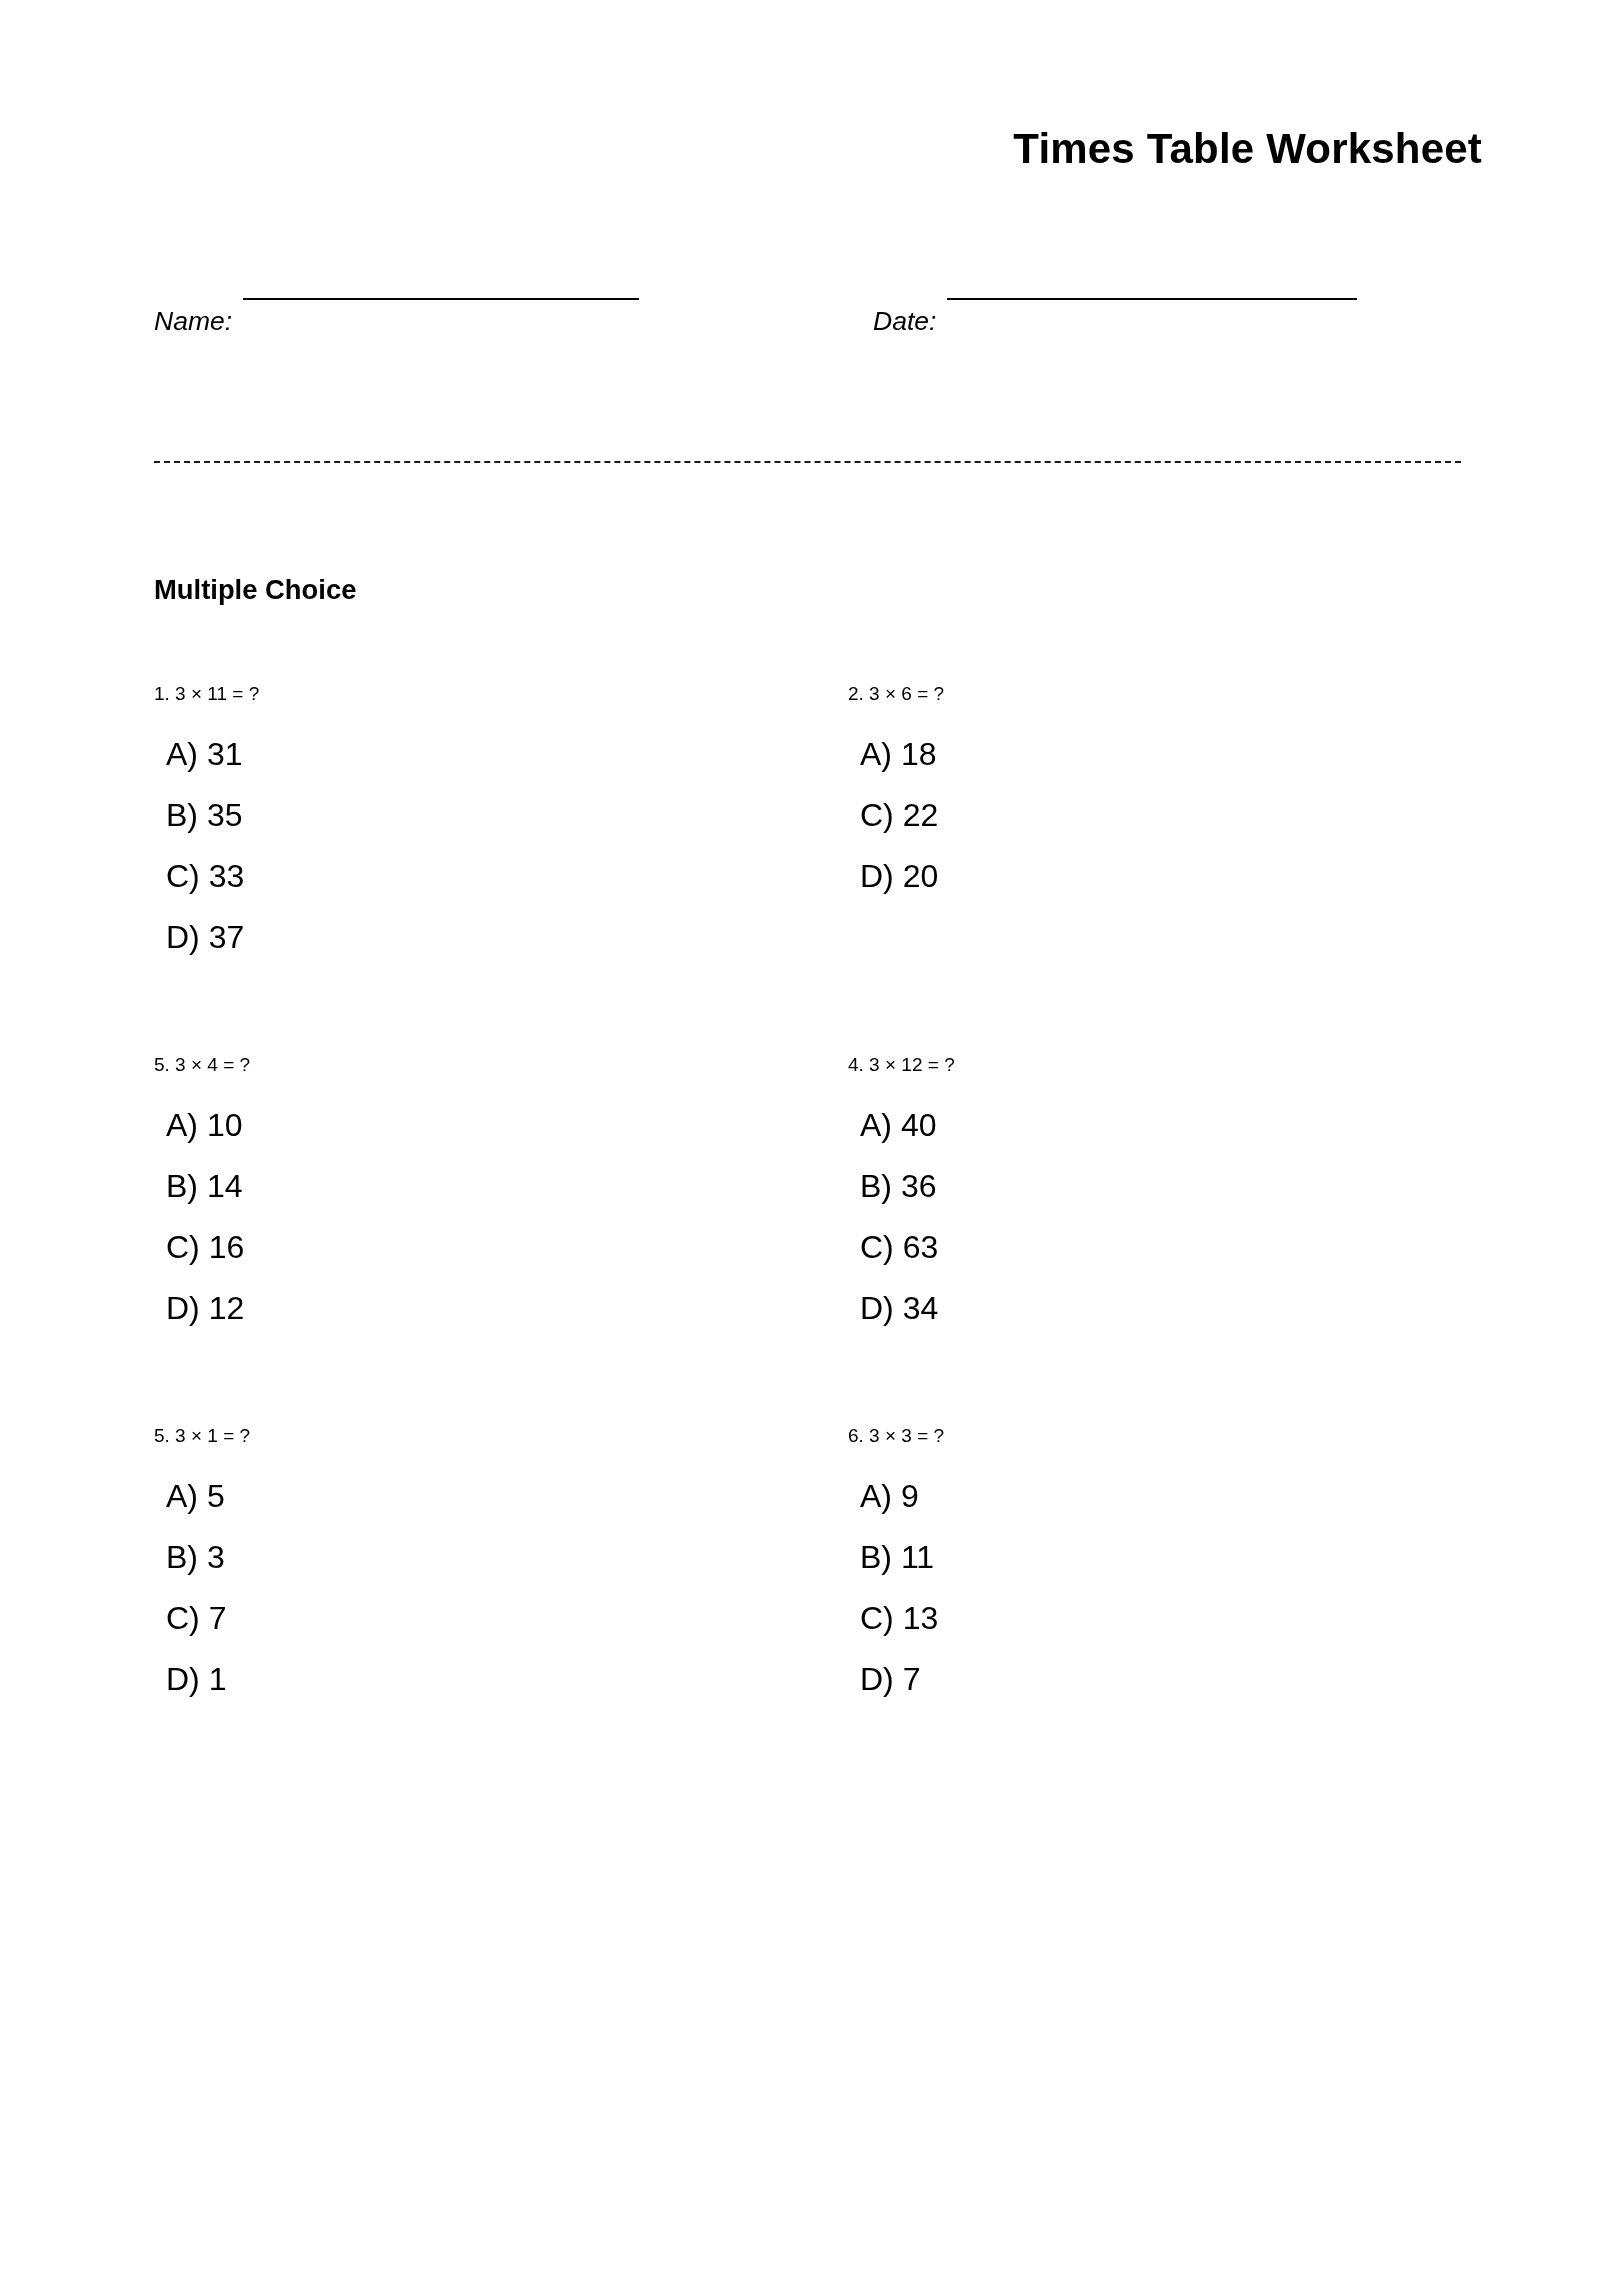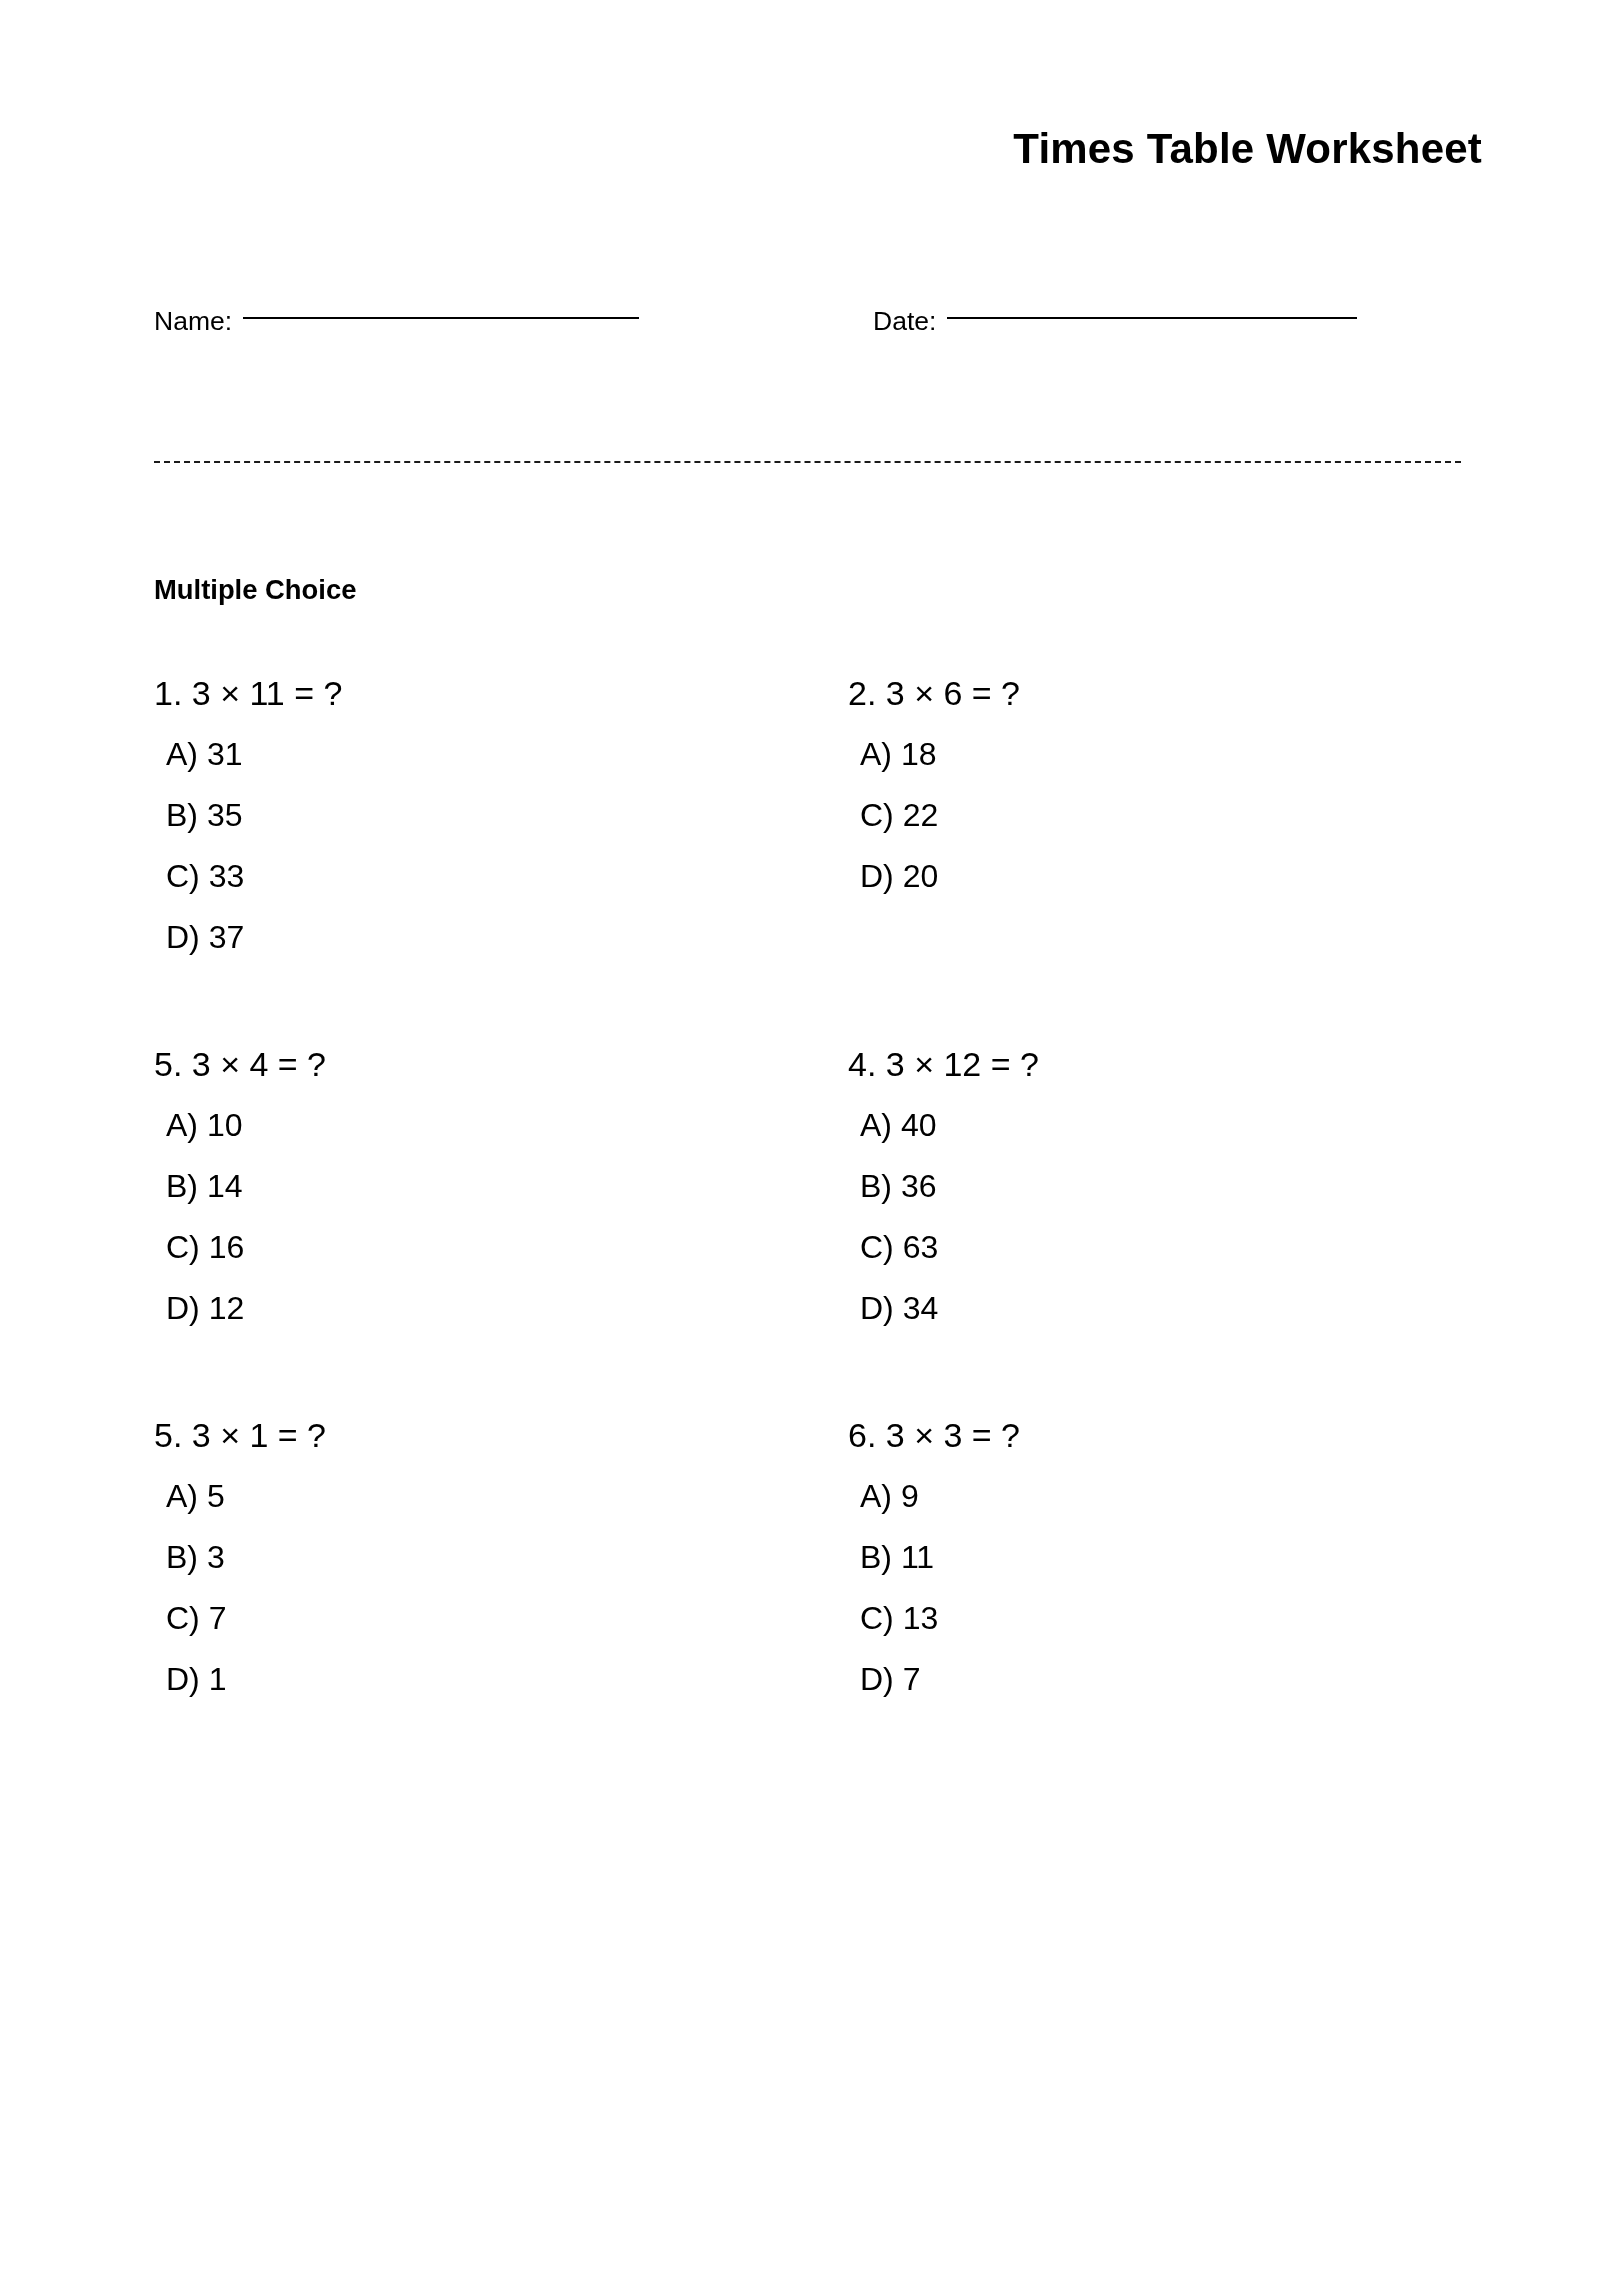--- a/index.html
+++ b/index.html
@@ -47,24 +47,25 @@
     position: absolute;
     left: 0;
     top: 302px;
     width: 1328px;
     height: 45px;
   }
   .field {
     position: absolute;
     top: 0;
     display: flex;
-    align-items: center;
+    align-items: flex-start;
     font-size: 26.5px;
     line-height: 39px;
     white-space: nowrap;
+    font-style: italic;
   }
   .field-name { left: 0px; }
   .field-date { left: 719px; }
   .field-label {
     font-size: 26.5px;
   }
   .field-rule {
     display: inline-block;
     margin-left: 10.8px;
     border-bottom: 2px solid #000000;
@@ -109,21 +110,21 @@
   }
   .q-block {
     position: absolute;
     top: 0;
     width: 588px;
   }
   .q-block.col-left  { left: 0px; }
   .q-block.col-right { left: 694px; }
 
   .q-prompt {
-    font-size: 34px;
+    font-size: 19px;
     line-height: 31px;
     white-space: nowrap;
     margin: 0 0 30px 0;
   }
   .q-options {
     margin: 0;
     padding: 0;
     list-style: none;
   }
   .q-option {

